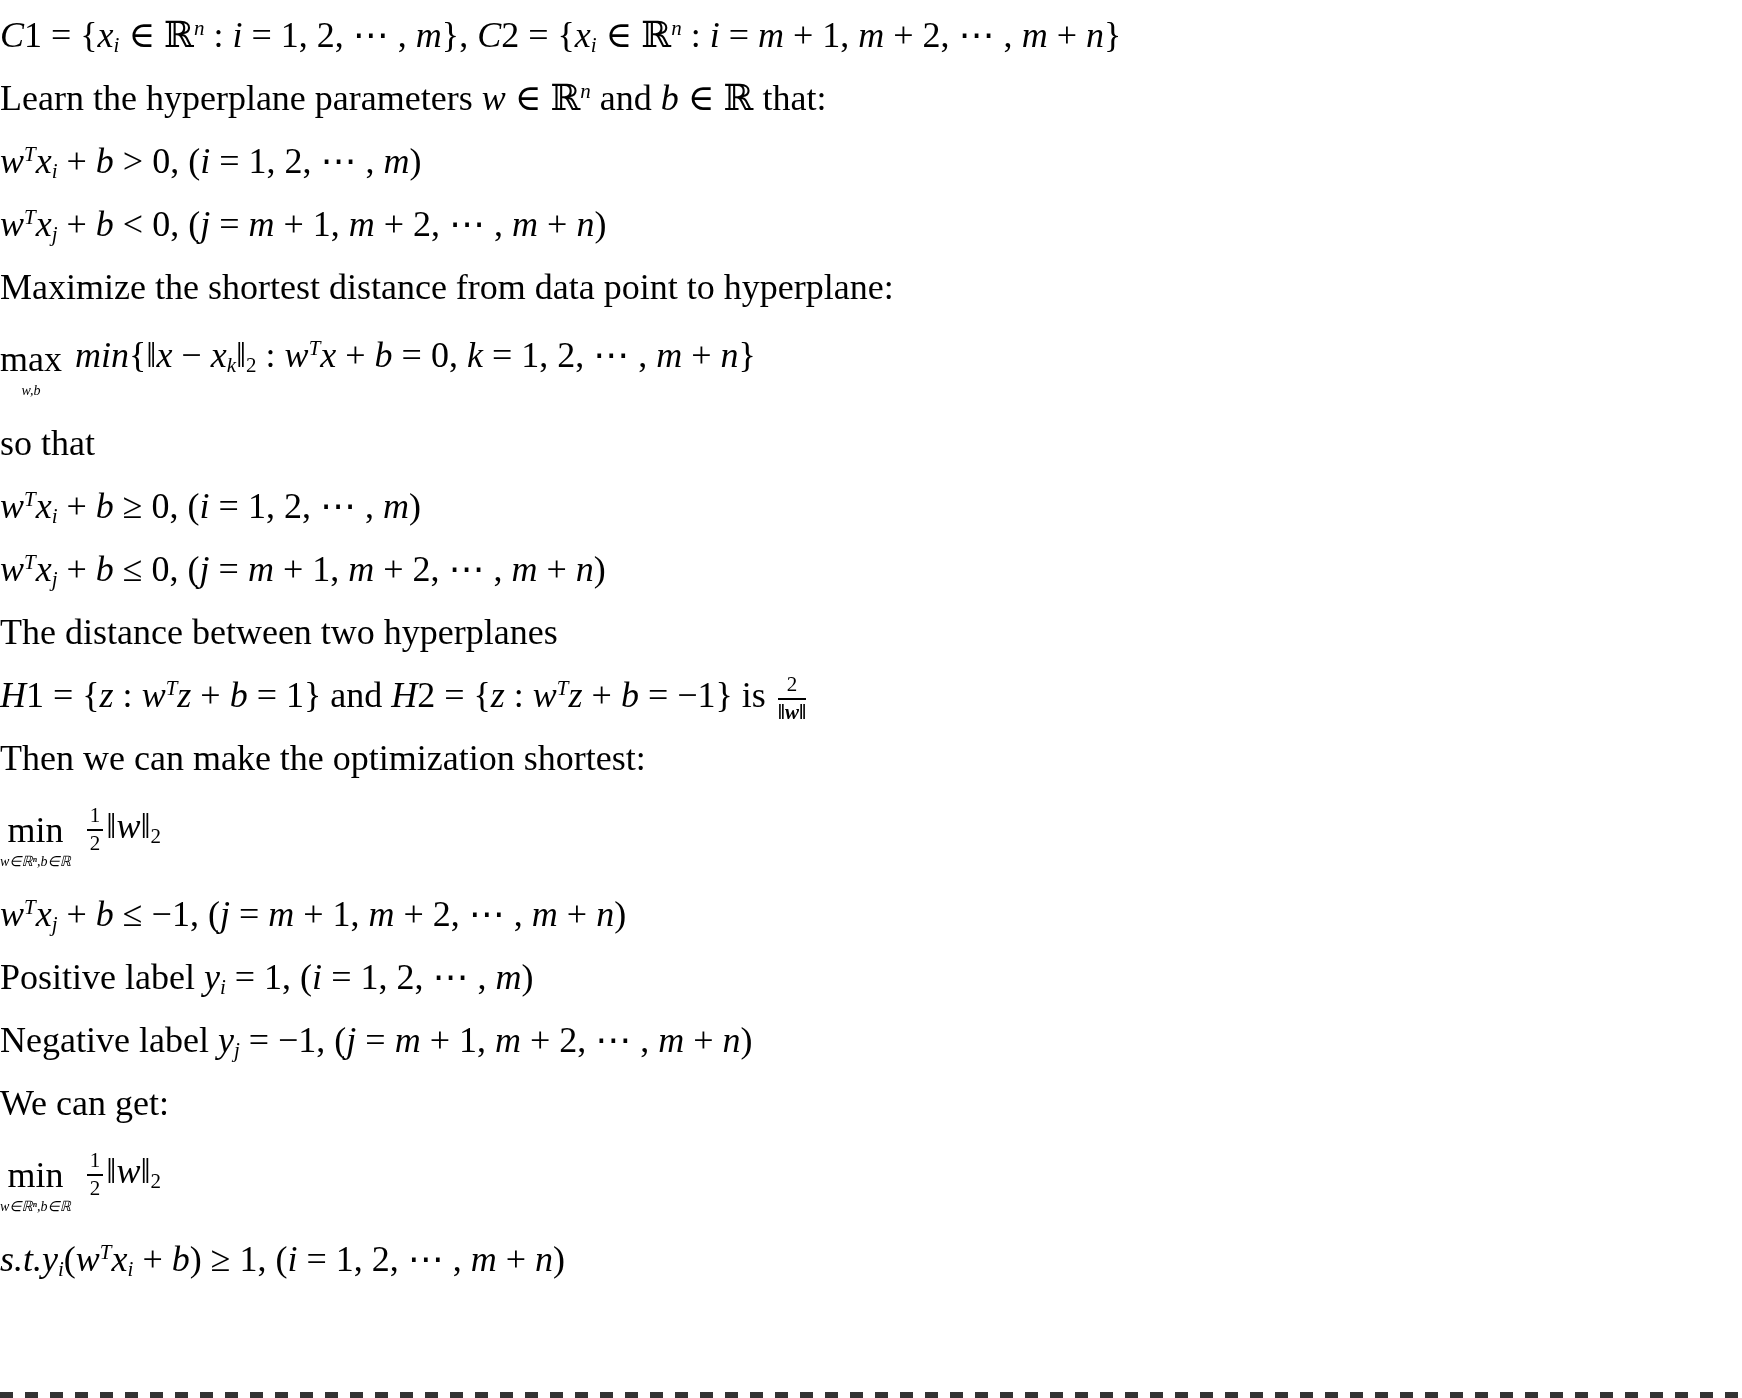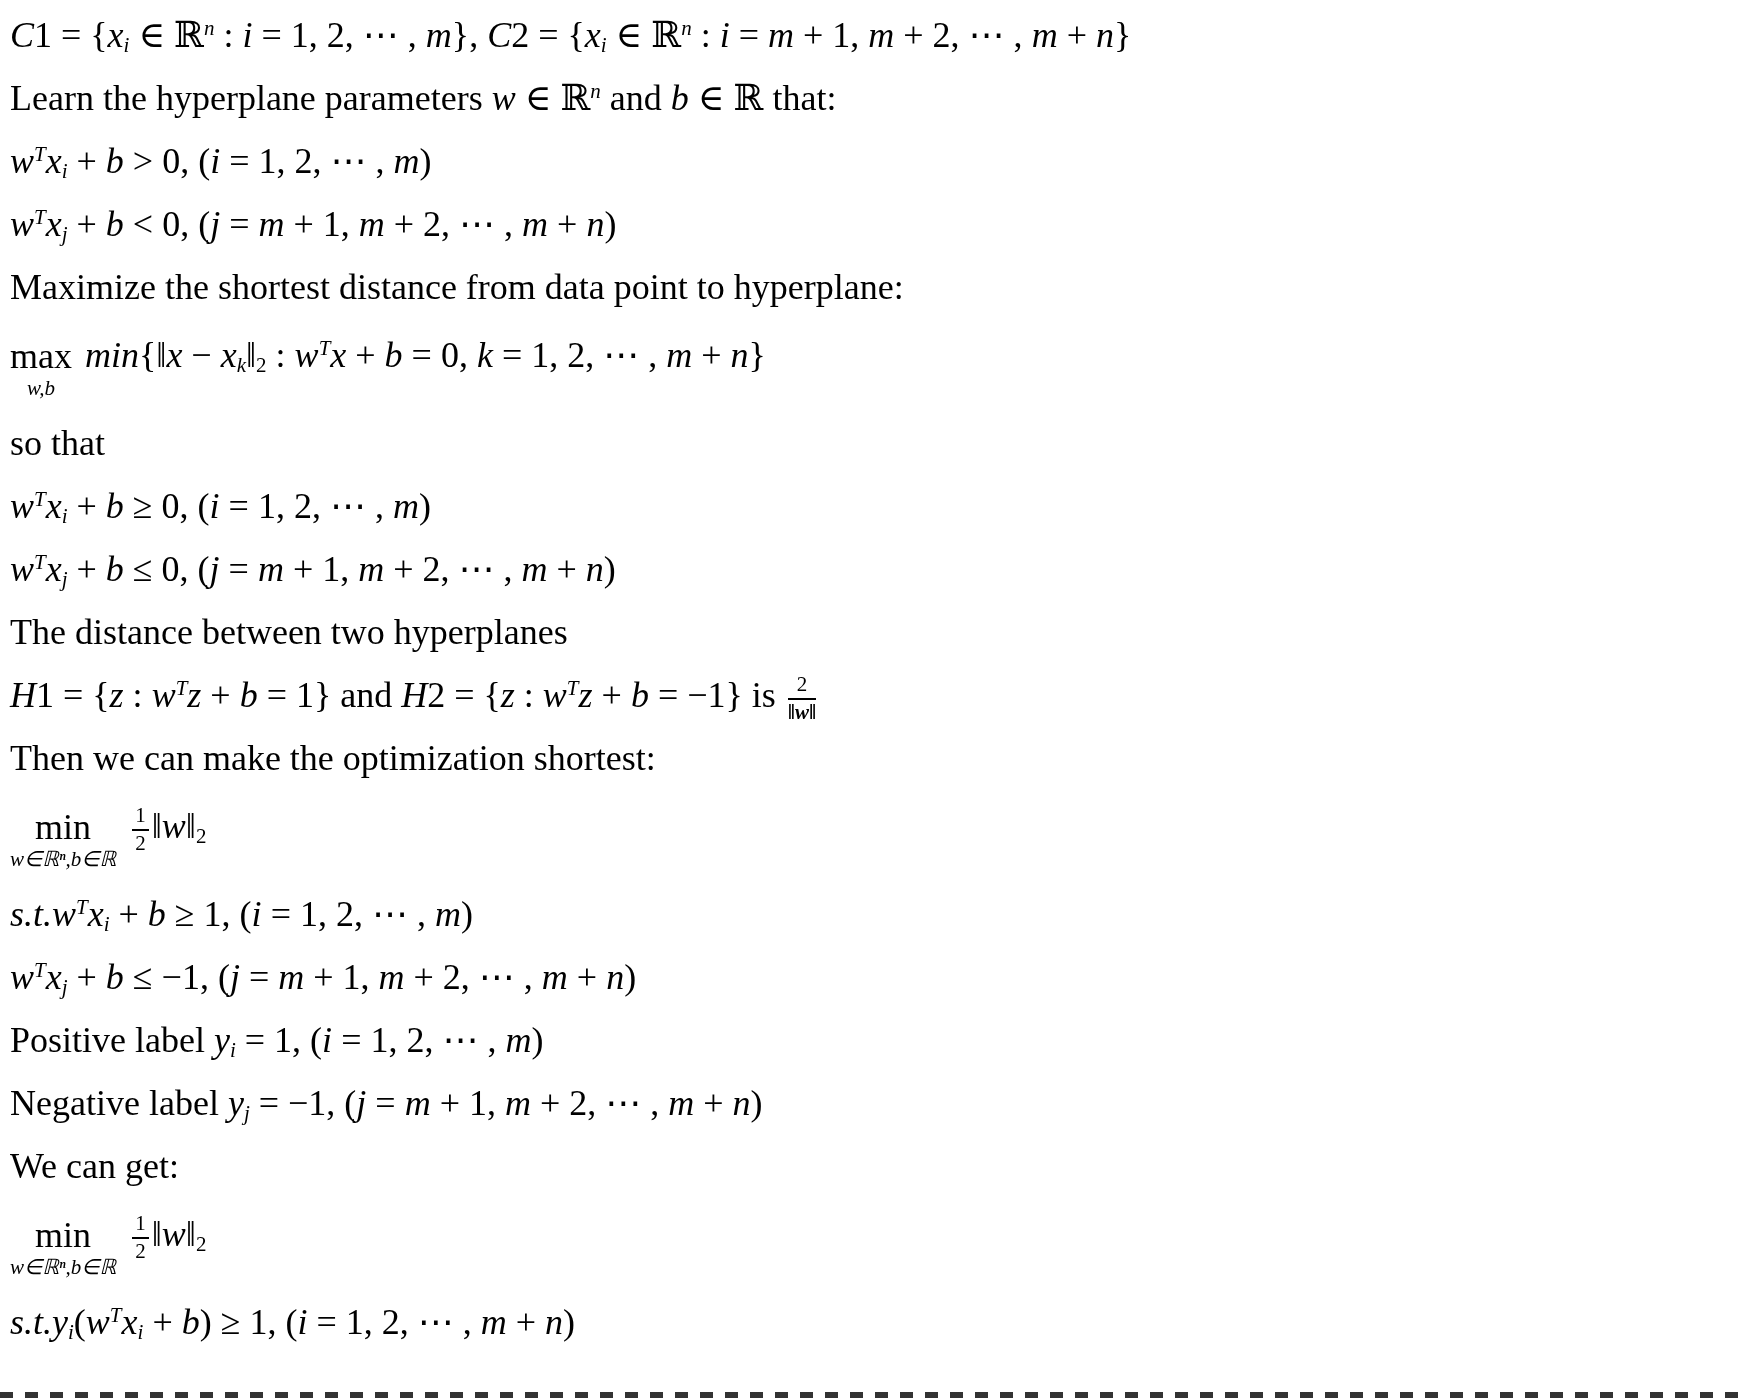--- a/index.html
+++ b/index.html
@@ -10,21 +10,21 @@
     font-family: "Liberation Serif", "DejaVu Serif", "DejaVu Sans", serif;
     overflow: hidden;
     position: relative;
   }
   #doc {
     padding-top: 4px;
   }
   .line {
     height: 63px;
     line-height: 63px;
-    padding-left: 10px;
+    padding-left: 0;
     font-size: 36px;
     white-space: nowrap;
   }
   .line.tall {
     height: 87px;
     line-height: 60px;
     padding-top: 6px;
     box-sizing: content-box;
     font-family: Liberation Serif, serif;
   }
@@ -55,21 +55,21 @@
   }
   .frac .den { padding-top: 1px; }
   .frac .den.bold { font-weight: 700; font-style: italic; }
   .under {
     display: inline-block;
     text-align: center;
     vertical-align: -28px;
     margin-right: 4px;
   }
   .under .utop { display: block; line-height: 36px; font-style: normal; }
-  .under .ubot { display: block; line-height: 22px; font-size: 21px; font-style: italic; margin-top: 3px; }
+  .under .ubot { display: block; line-height: 22px; font-size: 14px; font-style: italic; margin-top: 3px; }
   .cut-strip {
     position: absolute;
     left: 0; right: 0; bottom: 0;
     height: 6px;
     background: repeating-linear-gradient(90deg, #1c1c1c 0 13px, transparent 13px 25px);
     opacity: 0.9;
   }
 </style>
 </head>
 <body>
@@ -81,21 +81,20 @@
     <div class="line"><span class="it">w</span><span class="sup">T</span><span class="it">x</span><span class="sub">j</span><span class="rm"> + </span><span class="it">b</span><span class="rm"> &lt; 0, (</span><span class="it">j</span><span class="rm"> = </span><span class="it">m</span><span class="rm"> + 1, </span><span class="it">m</span><span class="rm"> + 2, ⋯ , </span><span class="it">m</span><span class="rm"> + </span><span class="it">n</span><span class="rm">)</span></div>
     <div class="line"><span class="rm">Maximize the shortest distance from data point to hyperplane:</span></div>
     <div class="line tall"><span class="under"><span class="utop">max</span><span class="ubot">w,b</span></span><span class="rm"> </span><span class="it">min</span><span class="rm">{‖</span><span class="it">x</span><span class="rm"> − </span><span class="it">x</span><span class="sub">k</span><span class="rm">‖</span><span class="subr">2</span><span class="rm"> : </span><span class="it">w</span><span class="sup">T</span><span class="it">x</span><span class="rm"> + </span><span class="it">b</span><span class="rm"> = 0, </span><span class="it">k</span><span class="rm"> = 1, 2, ⋯ , </span><span class="it">m</span><span class="rm"> + </span><span class="it">n</span><span class="rm">}</span></div>
     <div class="line"><span class="rm">so that</span></div>
     <div class="line"><span class="it">w</span><span class="sup">T</span><span class="it">x</span><span class="sub">i</span><span class="rm"> + </span><span class="it">b</span><span class="rm"> ≥ 0, (</span><span class="it">i</span><span class="rm"> = 1, 2, ⋯ , </span><span class="it">m</span><span class="rm">)</span></div>
     <div class="line"><span class="it">w</span><span class="sup">T</span><span class="it">x</span><span class="sub">j</span><span class="rm"> + </span><span class="it">b</span><span class="rm"> ≤ 0, (</span><span class="it">j</span><span class="rm"> = </span><span class="it">m</span><span class="rm"> + 1, </span><span class="it">m</span><span class="rm"> + 2, ⋯ , </span><span class="it">m</span><span class="rm"> + </span><span class="it">n</span><span class="rm">)</span></div>
     <div class="line"><span class="rm">The distance between two hyperplanes</span></div>
     <div class="line"><span class="it">H</span><span class="rm">1 = {</span><span class="it">z</span><span class="rm"> : </span><span class="it">w</span><span class="sup">T</span><span class="it">z</span><span class="rm"> + </span><span class="it">b</span><span class="rm"> = 1} and </span><span class="it">H</span><span class="rm">2 = {</span><span class="it">z</span><span class="rm"> : </span><span class="it">w</span><span class="sup">T</span><span class="it">z</span><span class="rm"> + </span><span class="it">b</span><span class="rm"> = −1} is </span><span class="frac"><span class="num">2</span><span class="den bold">‖w‖</span></span></div>
     <div class="line"><span class="rm">Then we can make the optimization shortest:</span></div>
     <div class="line tall"><span class="under"><span class="utop">min</span><span class="ubot">w∈ℝⁿ,b∈ℝ</span></span><span class="rm"> </span><span class="frac"><span class="num">1</span><span class="den">2</span></span><span class="rm">‖</span><span class="it">w</span><span class="rm">‖</span><span class="subr">2</span></div>
-    <div class="line"><span class="it">s.t.w</span><span class="sup">T</span><span class="it">x</span><span class="sub">i</span><span class="rm"> + </span><span class="it">b</span><span class="rm"> ≥ 1, (</span><span class="it">i</span><span class="rm"> = 1, 2, ⋯ , </span><span class="it">m</span><span class="rm">)</span></div>
     <div class="line"><span class="it">w</span><span class="sup">T</span><span class="it">x</span><span class="sub">j</span><span class="rm"> + </span><span class="it">b</span><span class="rm"> ≤ −1, (</span><span class="it">j</span><span class="rm"> = </span><span class="it">m</span><span class="rm"> + 1, </span><span class="it">m</span><span class="rm"> + 2, ⋯ , </span><span class="it">m</span><span class="rm"> + </span><span class="it">n</span><span class="rm">)</span></div>
     <div class="line"><span class="rm">Positive label </span><span class="it">y</span><span class="sub">i</span><span class="rm"> = 1, (</span><span class="it">i</span><span class="rm"> = 1, 2, ⋯ , </span><span class="it">m</span><span class="rm">)</span></div>
     <div class="line"><span class="rm">Negative label </span><span class="it">y</span><span class="sub">j</span><span class="rm"> = −1, (</span><span class="it">j</span><span class="rm"> = </span><span class="it">m</span><span class="rm"> + 1, </span><span class="it">m</span><span class="rm"> + 2, ⋯ , </span><span class="it">m</span><span class="rm"> + </span><span class="it">n</span><span class="rm">)</span></div>
     <div class="line"><span class="rm">We can get:</span></div>
     <div class="line tall"><span class="under"><span class="utop">min</span><span class="ubot">w∈ℝⁿ,b∈ℝ</span></span><span class="rm"> </span><span class="frac"><span class="num">1</span><span class="den">2</span></span><span class="rm">‖</span><span class="it">w</span><span class="rm">‖</span><span class="subr">2</span></div>
     <div class="line"><span class="it">s.t.y</span><span class="sub">i</span><span class="rm">(</span><span class="it">w</span><span class="sup">T</span><span class="it">x</span><span class="sub">i</span><span class="rm"> + </span><span class="it">b</span><span class="rm">) ≥ 1, (</span><span class="it">i</span><span class="rm"> = 1, 2, ⋯ , </span><span class="it">m</span><span class="rm"> + </span><span class="it">n</span><span class="rm">)</span></div>
   </div>
 
 <div class="cut-strip"></div>
 

